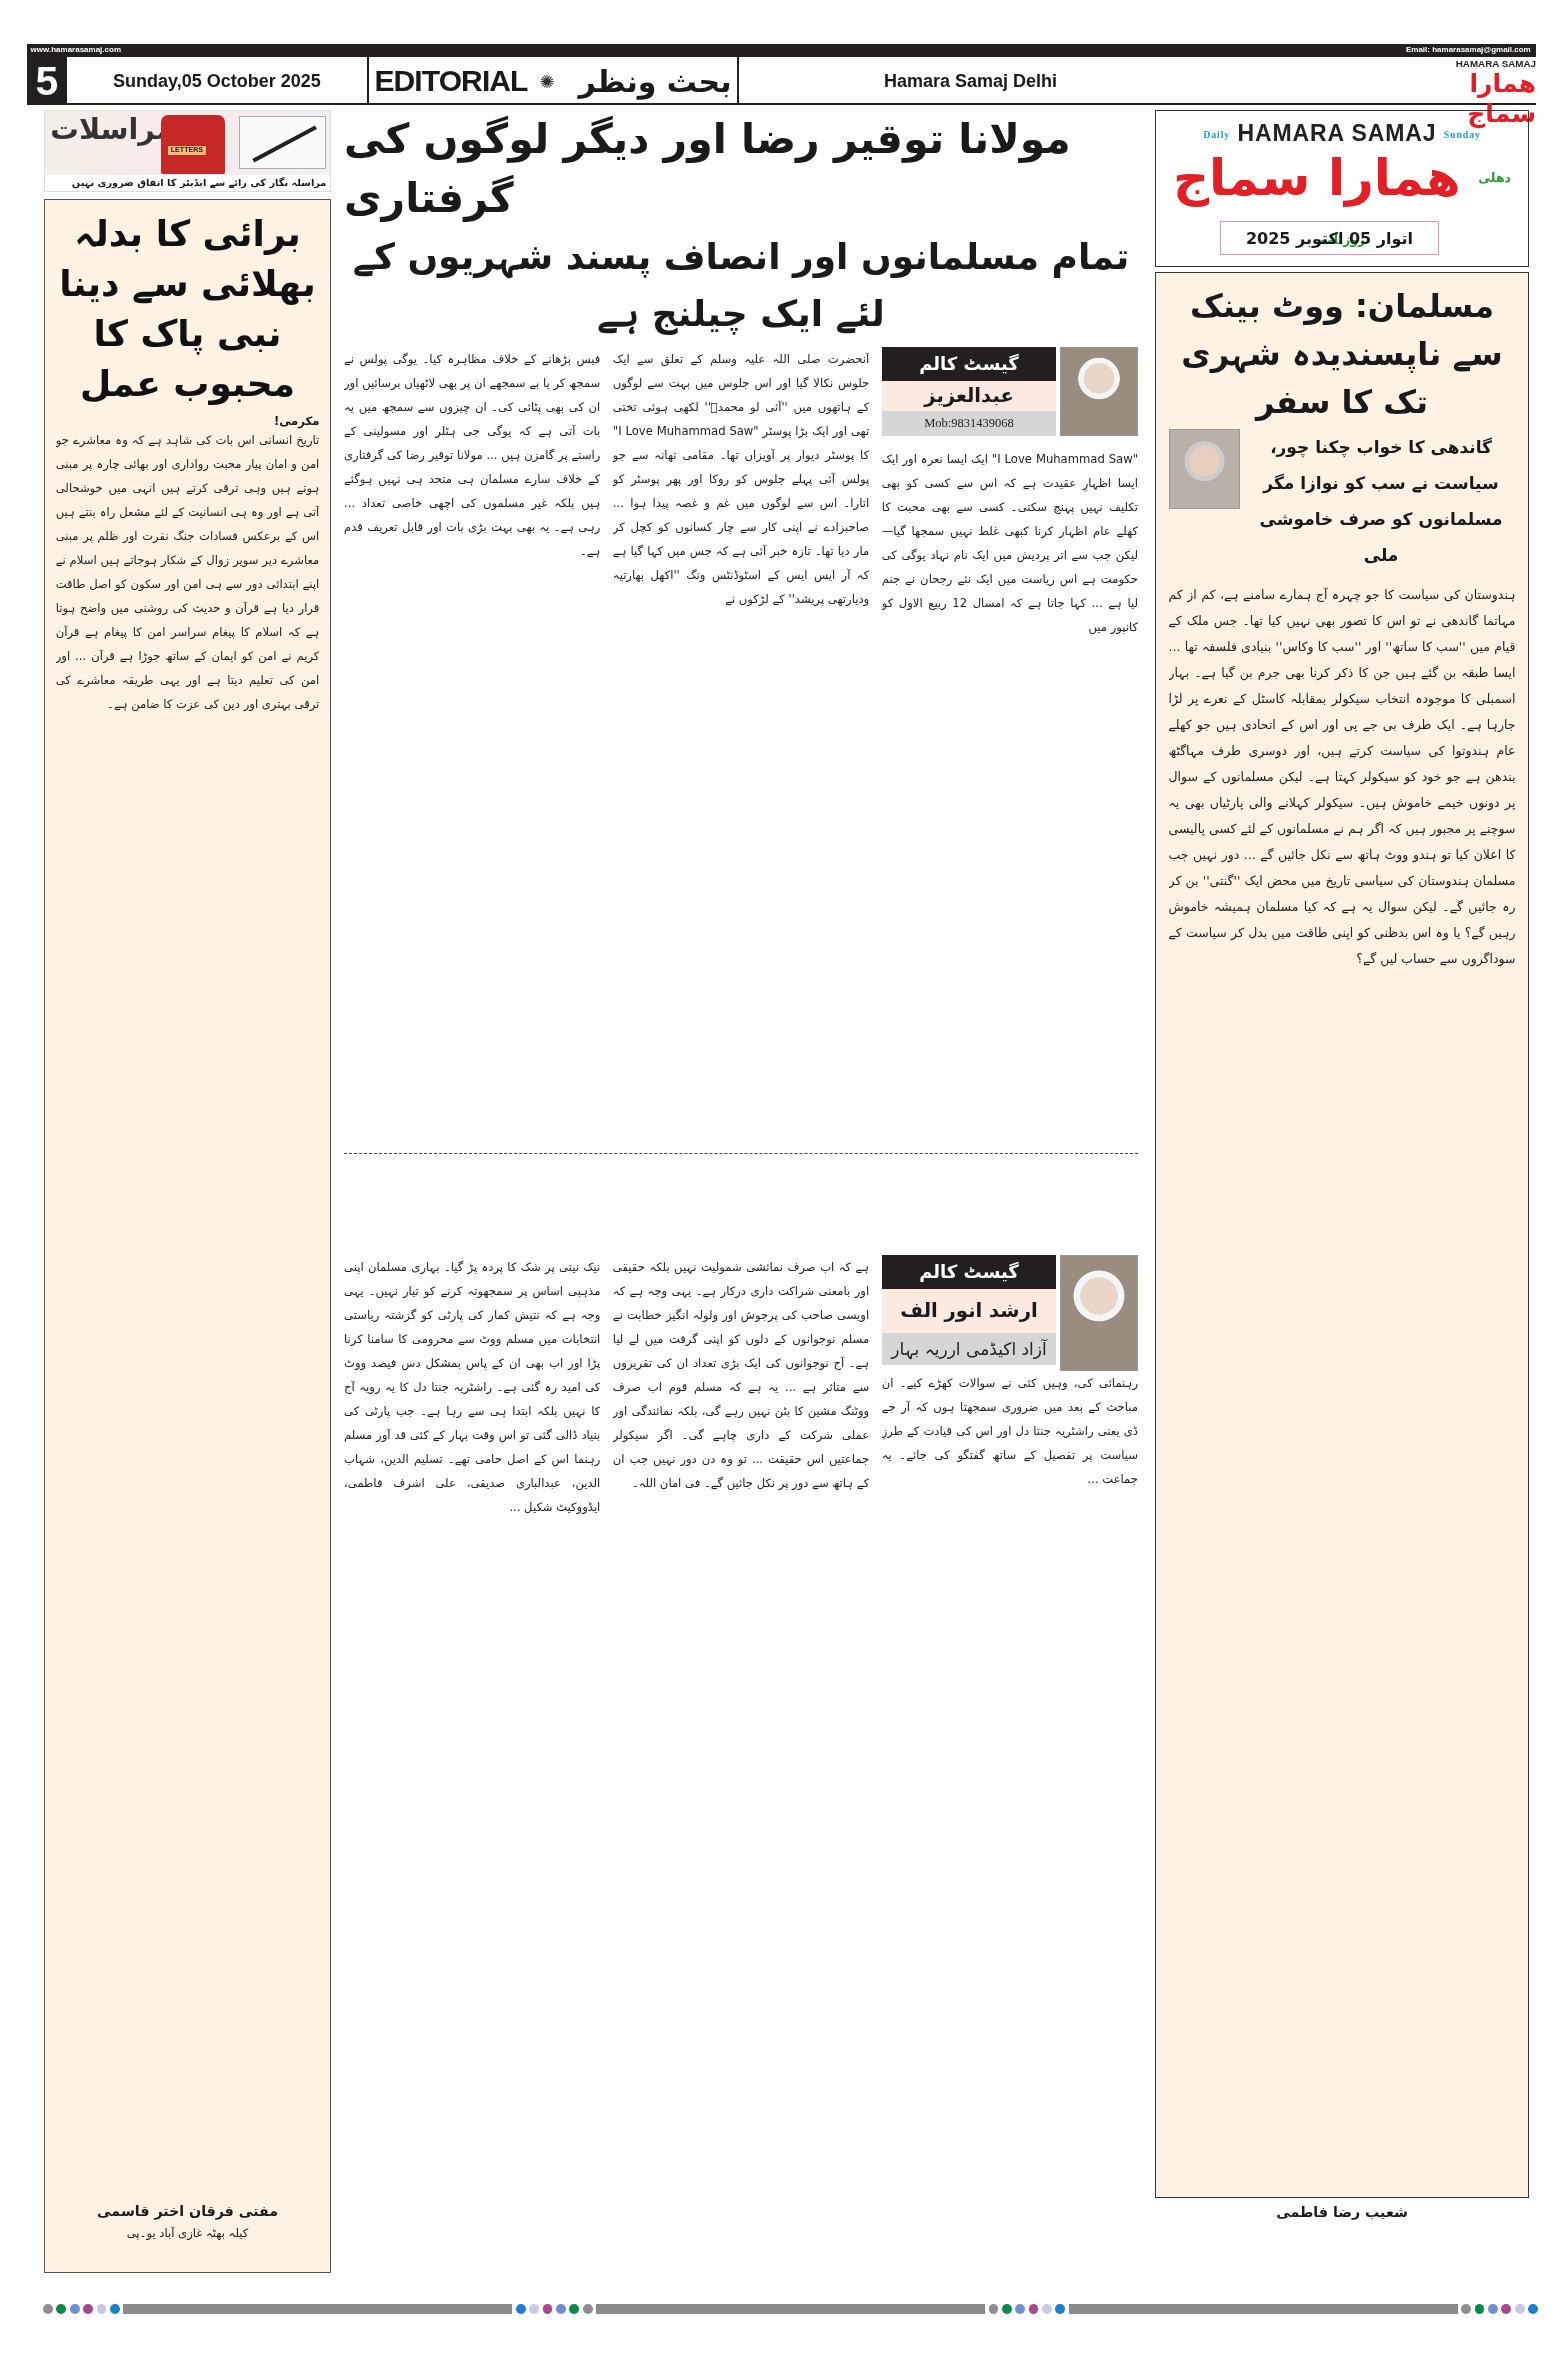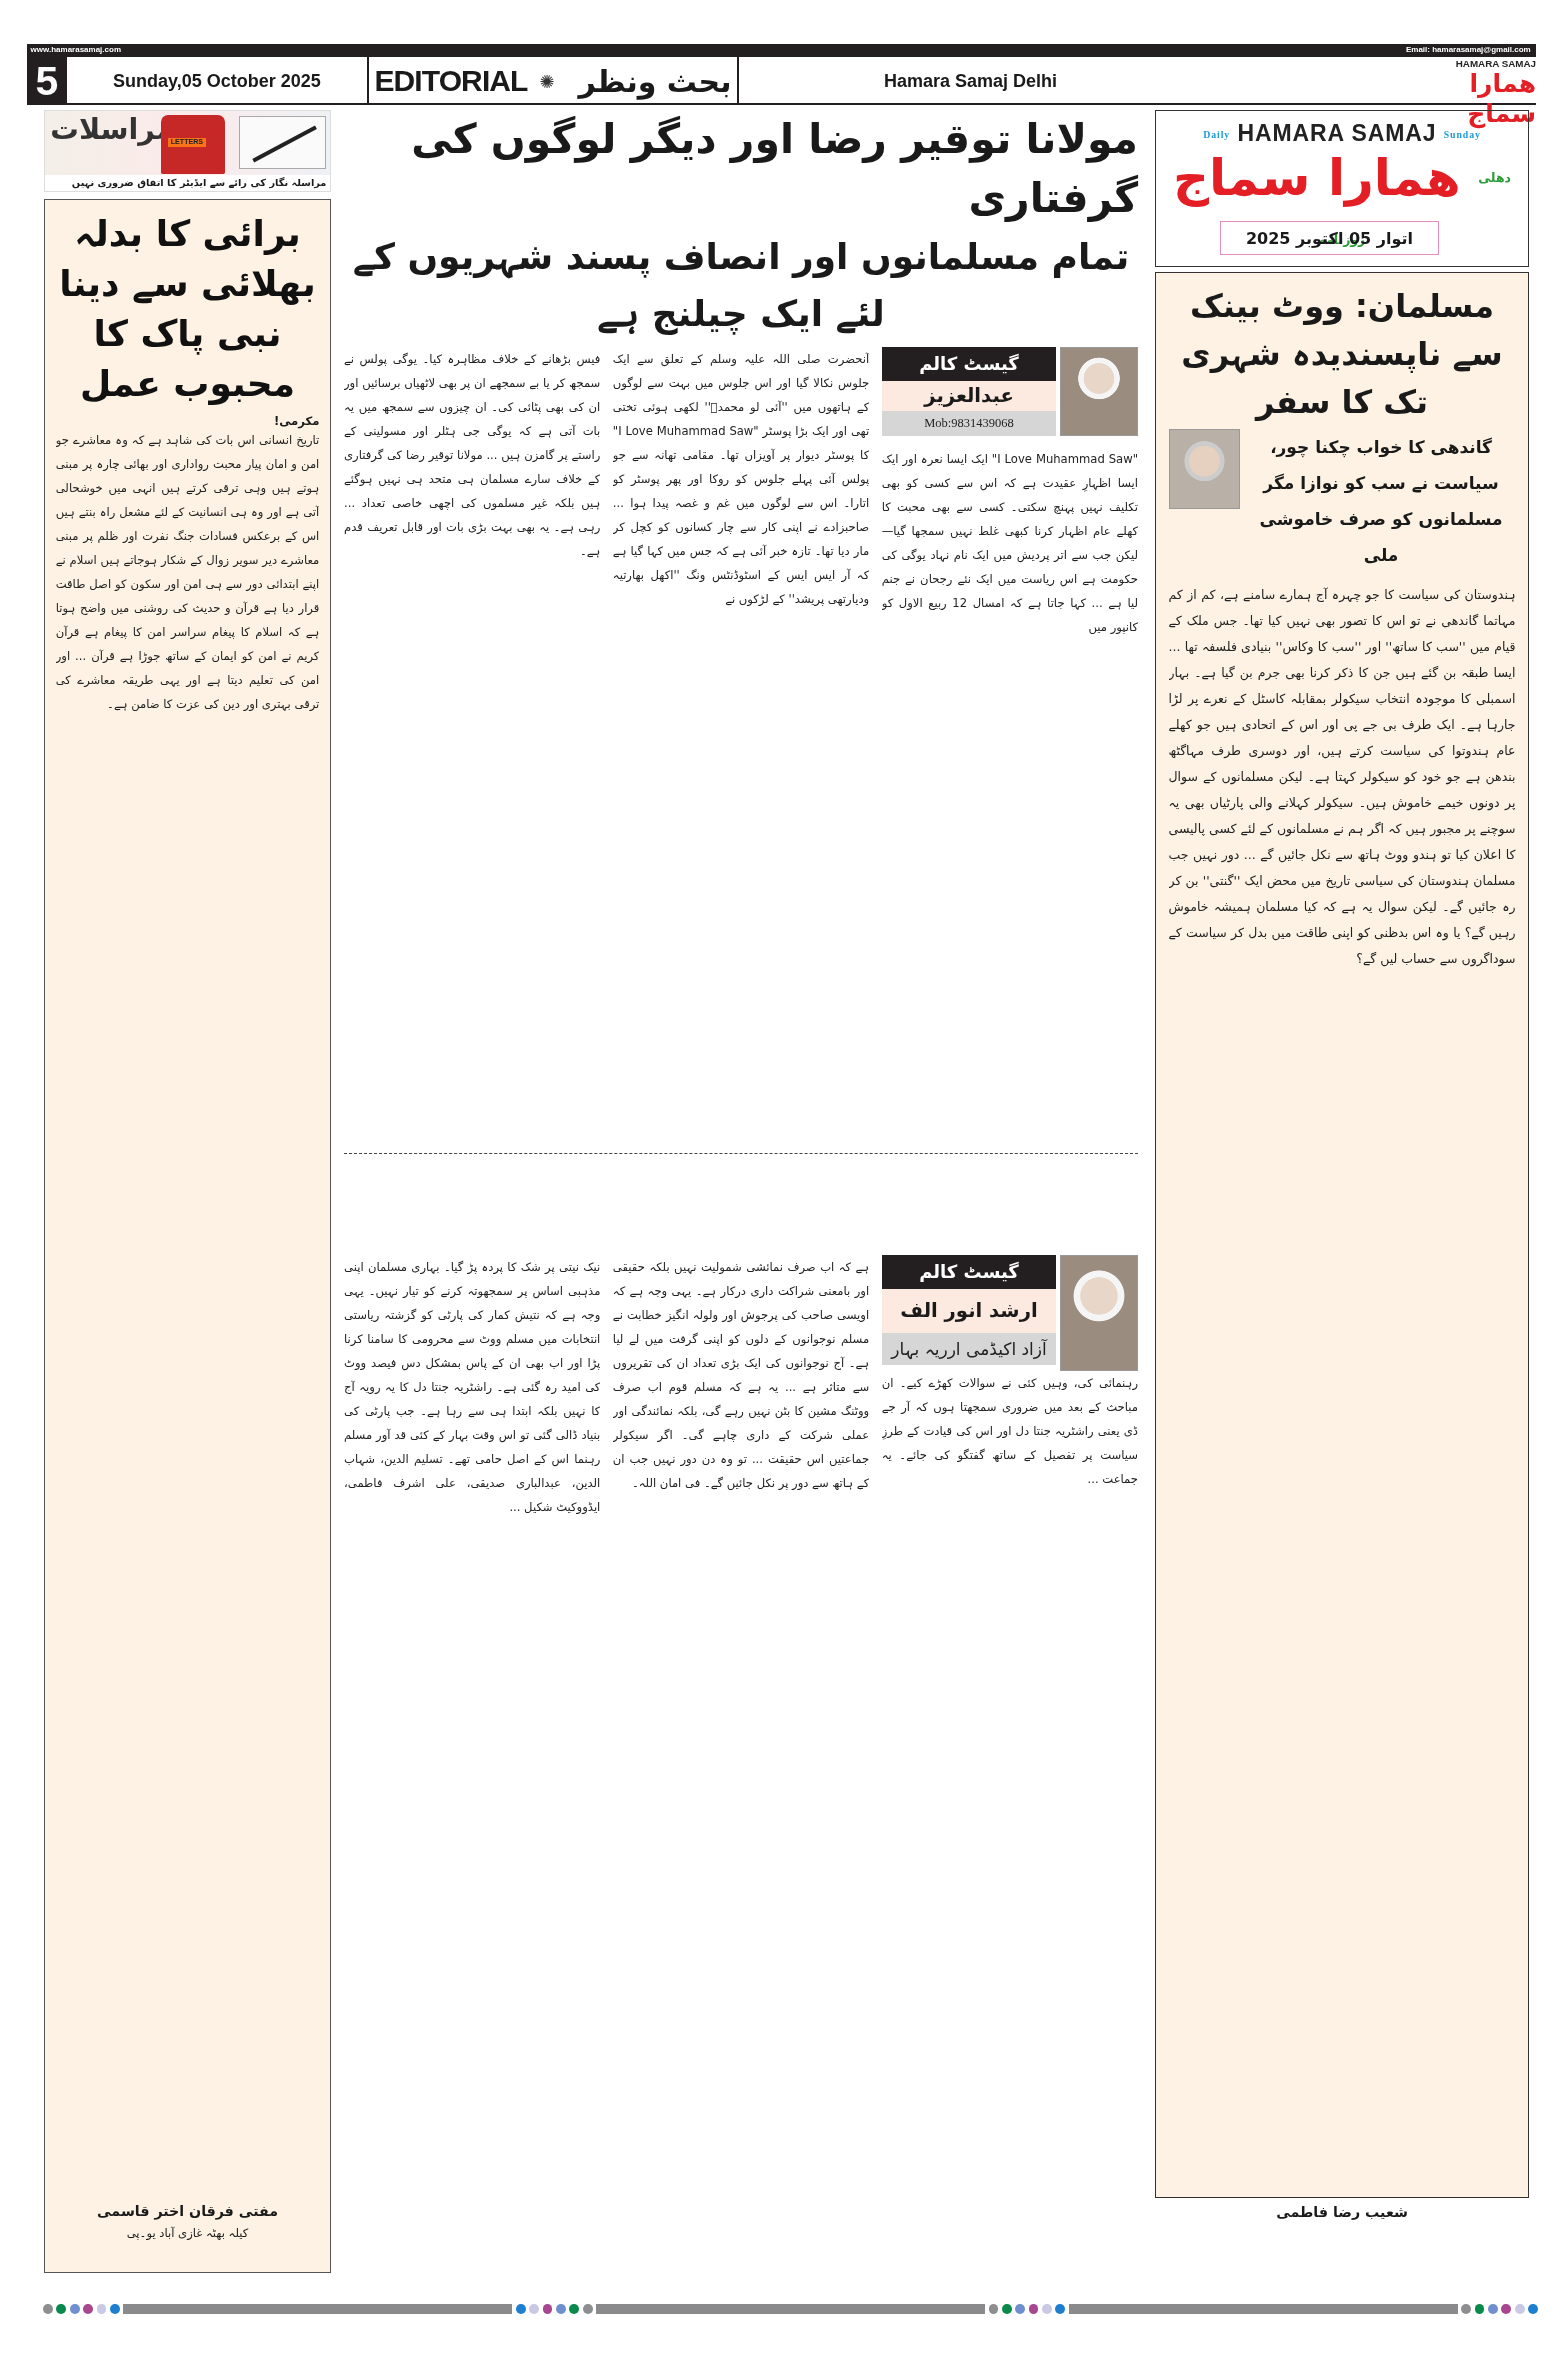--- a/index.html
+++ b/index.html
@@ -24,34 +24,34 @@
              font: bold 18px "Liberation Sans", sans-serif; line-height: 48px; }
   .minilogo { position: absolute; right: 0; top: 0; width: 142px; height: 48px; text-align: right; }
   .minilogo .en { font: 900 9.8px "Liberation Sans", sans-serif; color: #222; display: block; margin-top: 0.9px; }
   .minilogo .ur { font: bold 25px "DejaVu Sans", sans-serif; color: #e31e24; display: block; line-height: 30px; }
 
   
   .left-col { position: absolute; left: 44px; top: 110px; width: 287px; }
   .letters-banner { width: 287px; height: 82px; background: linear-gradient(90deg, #f3efe8 0%, #fbeaea 50%, #eef1f5 100%); position: relative; border: 0.9px solid #ddd; }
   .letters-banner .title { position: absolute; left: 5.3px; top: 1.8px; font: bold 28.5px "DejaVu Sans", sans-serif; color: #333; }
   .letters-banner .box { position: absolute; left: 116px; top: 3.6px; width: 64px; height: 59px; background: #c62828; border-radius: 7.1px 7.1px 1.8px 1.8px; }
-  .letters-banner .box span { position: absolute; top: 23px; left: 7.1px; background: #f97316; color: #222; font: bold 7.1px "Liberation Sans", sans-serif; padding: 0.9px 2.7px; }
+  .letters-banner .box span { position: absolute; top: 31px; left: 7.1px; background: #fdba74; color: #222; font: bold 7.1px "Liberation Sans", sans-serif; padding: 0.9px 2.7px; }
   .letters-banner .env { position: absolute; right: 3.6px; top: 5.3px; width: 87px; height: 53px; border: 0.9px solid #aaa; background: #fafafa; }
   .letters-banner .env::after { content: ""; position: absolute; left: 9px; top: 25px; width: 71px; height: 3.6px; background: #222; transform: rotate(-28deg); }
   .letters-banner .strap { position: absolute; left: 0; bottom: 0; width: 100%; height: 16px; background: #fff; font: bold 9.8px "DejaVu Sans", sans-serif; text-align: right; padding-right: 3.6px; line-height: 16px; direction: rtl; }
   .letter-box { margin-top: 7.1px; width: 287px; height: 2074px; background: #fdf2e4; border: 1.8px solid #555; padding: 9px 10.7px; direction: rtl; }
   .letter-box h2 { font: bold 36px "DejaVu Sans", sans-serif; text-align: center; line-height: 50px; color: #111; }
   .letter-box .salute { font: bold 11.6px "DejaVu Sans", sans-serif; margin-top: 5.3px; }
   .body-rtl { font: 11.6px "DejaVu Sans", sans-serif; line-height: 24px; text-align: justify; direction: rtl; color: #222; }
   .letter-box .sign { font: bold 14.2px "DejaVu Sans", sans-serif; text-align: center; margin-top: 12.5px; }
   .letter-box .place { font: 11.6px "DejaVu Sans", sans-serif; text-align: center; margin-top: 7.1px; }
 
   
   .mid { position: absolute; left: 344px; top: 110px; width: 794px; }
-  .headline1 { font: bold 41px "DejaVu Sans", sans-serif; text-align: right; direction: rtl; line-height: 59px; }
+  .headline1 { font: bold 41px "DejaVu Sans", sans-serif; text-align: left; direction: rtl; line-height: 59px; }
   .headline2 { font: bold 36px "DejaVu Sans", sans-serif; text-align: center; direction: rtl; line-height: 57px; }
   .article-top { position: relative; margin-top: 5.3px; height: 908px; }
   .cols3 { position: absolute; left: 0; top: 0; width: 794px; height: 908px; display: flex; flex-direction: row-reverse; gap: 12.5px; }
   .col { flex: 1; overflow: hidden; }
   .guest-card { position: absolute; right: 0; top: 0; width: 256px; height: 89px; background: #fff; }
   .guest-card .tag { position: absolute; right: 82px; top: 0; width: 174px; height: 34px; background: #231f20; color: #fff; font: bold 18px "DejaVu Sans", sans-serif; text-align: center; line-height: 34px; }
   .guest-card .name { position: absolute; right: 82px; top: 34px; width: 174px; height: 30px; background: #fce9e0; font: bold 19.6px "DejaVu Sans", sans-serif; text-align: center; line-height: 30px; }
   .guest-card .sub { position: absolute; right: 82px; top: 64px; width: 174px; height: 25px; background: #d6d6d6; font: 12.5px "Liberation Serif", serif; text-align: center; line-height: 25px; color: #222; }
   .guest-card .photo { position: absolute; right: 0; top: 0; width: 78px; height: 89px; background: radial-gradient(circle at 50% 35%, #e8d6c8 0 22%, #f5f5f5 23% 30%, #9b8c80 31% 100%); border: 0.9px solid #999; }
   .dotline { position: absolute; left: 0; width: 794px; border-top: 1.8px dashed #444; }

